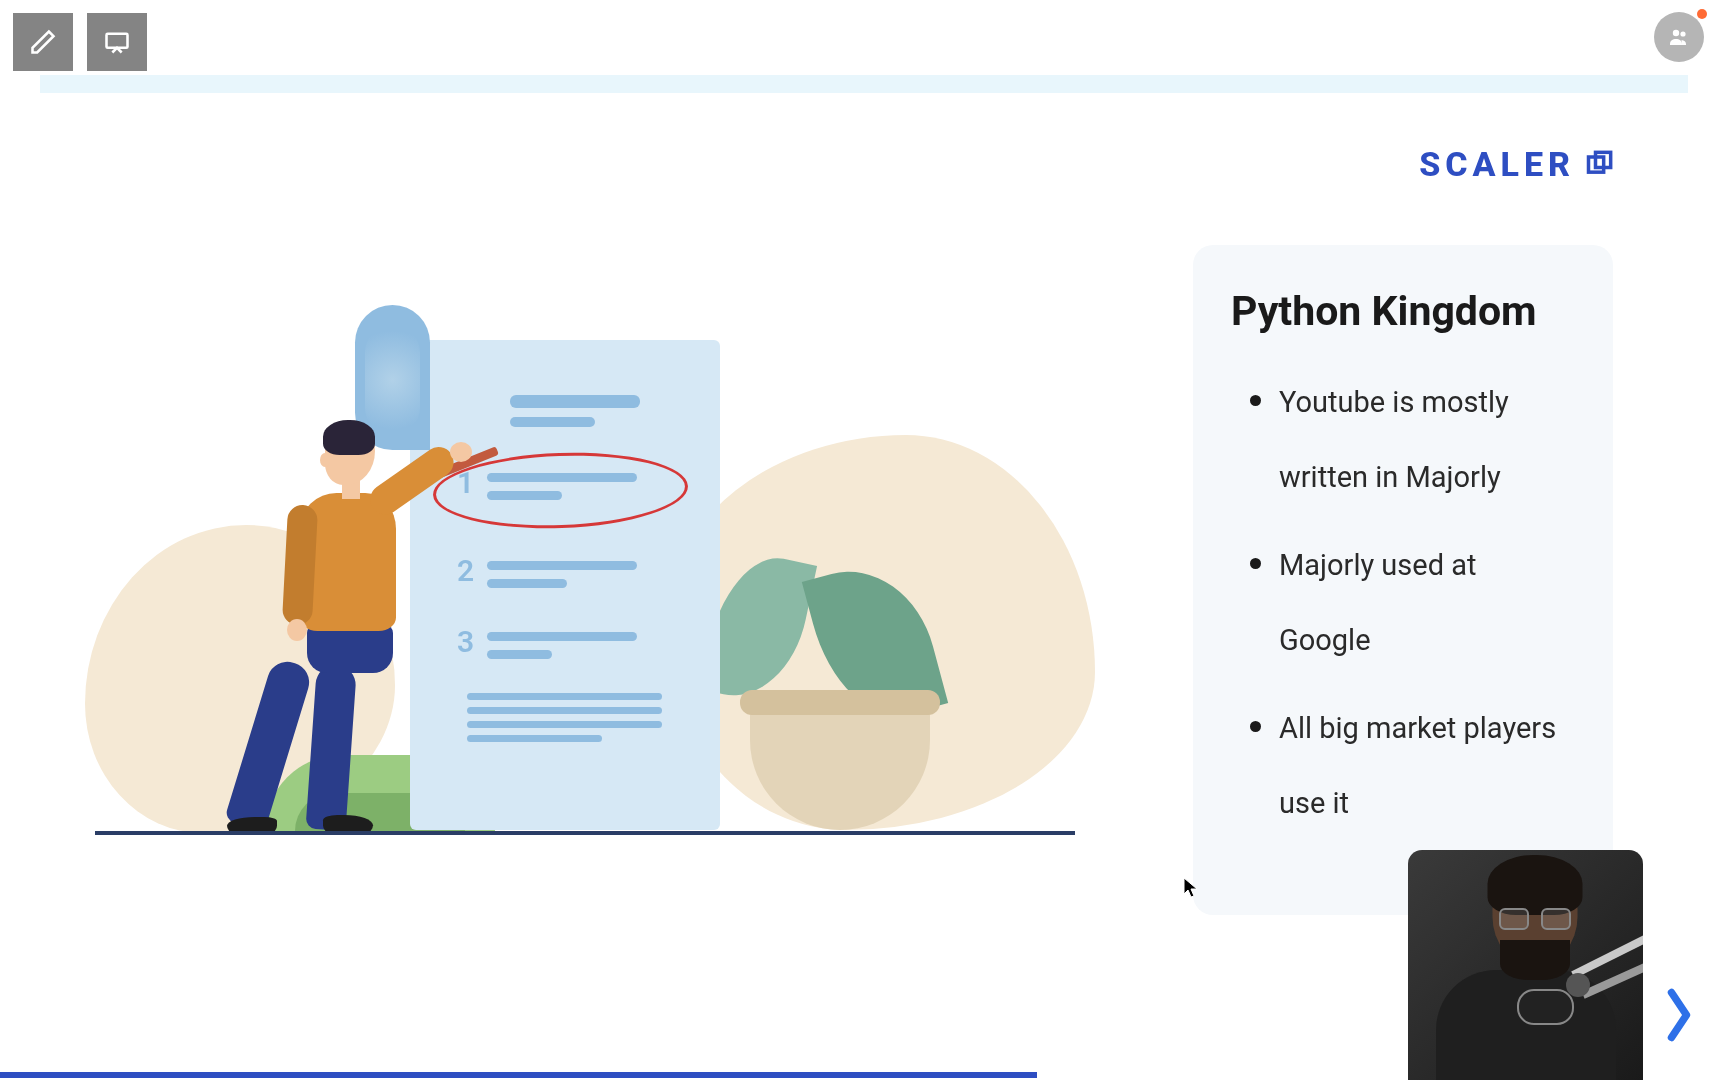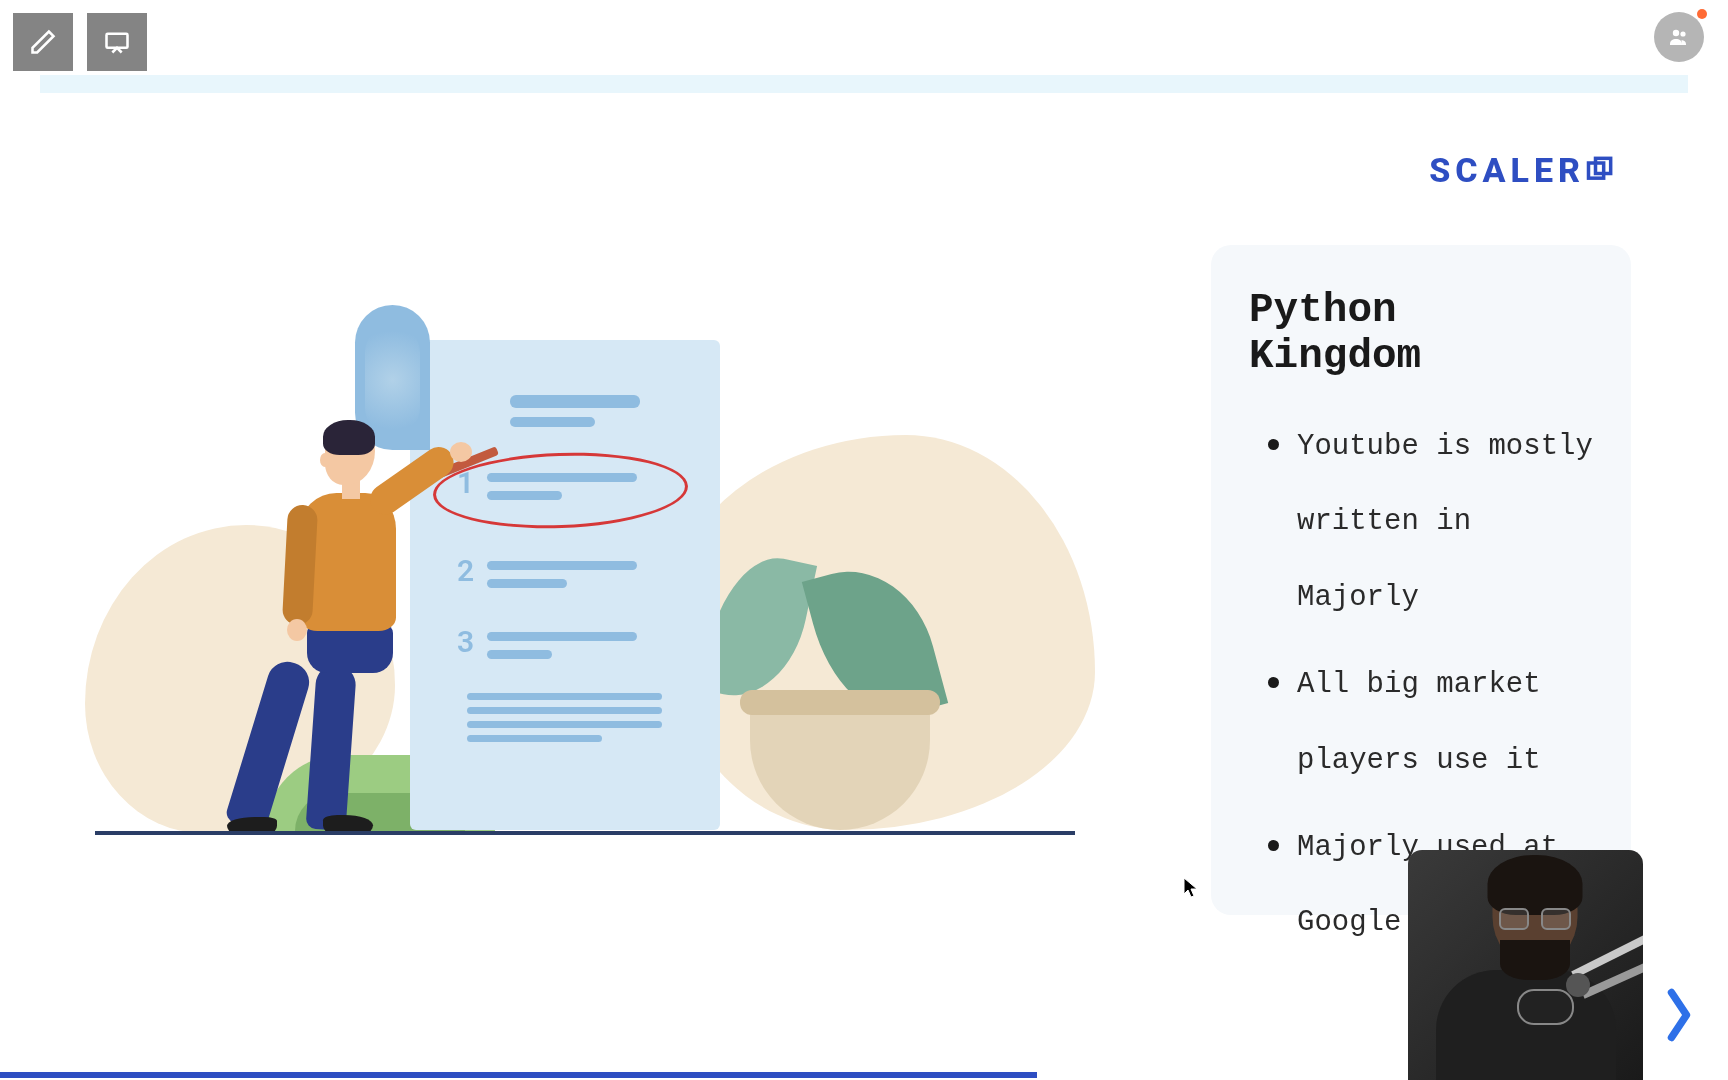--- a/index.html
+++ b/index.html
@@ -70,46 +70,45 @@
     }
     .slide-area {
       position: absolute;
       top: 95px;
       left: 0;
       right: 0;
       bottom: 0;
     }
     .brand-logo {
       position: absolute;
-      top: 55px;
+      top: 49px;
       right: 115px;
       display: flex;
       align-items: center;
-      gap: 0;
+      gap: 10px;
     }
     .brand-text {
       font-size: 34px;
       font-weight: 800;
       letter-spacing: 5px;
       color: #2e4ec2;
     }
     .brand-icon {
       width: 28px;
       height: 28px;
     }
     .content-card {
       position: absolute;
       top: 150px;
-      right: 97px;
+      right: 115px;
       width: 420px;
       height: 670px;
       background: #f5f8fb;
       border-radius: 20px;
       padding: 42px 38px;
-      font-family: Liberation Mono, monospace;
     }
     .card-title {
       font-size: 41px;
       font-weight: 700;
       color: #1a1a1a;
       margin-bottom: 30px;
     }
     .card-list {
       list-style: none;
     }
@@ -595,22 +594,22 @@
     <svg class="brand-icon" viewBox="0 0 24 24">
       <rect x="3" y="6" width="13" height="13" fill="none" stroke="#2e4ec2" stroke-width="3"></rect>
       <rect x="9" y="2" width="13" height="13" fill="none" stroke="#2e4ec2" stroke-width="3"></rect>
     </svg>
   </div>
 
   <div class="content-card">
     <h2 class="card-title">Python Kingdom</h2>
     <ul class="card-list">
       <li>Youtube is mostly written in Majorly</li>
+      <li>Majorly used at Google</li>
       <li>All big market players use it</li>
-      <li>Majorly used at Google</li>
     </ul>
   </div>
 
   <div class="illustration">
     <div class="bg-blob-left"></div>
     <div class="bg-blob"></div>
 
     <div class="plant-leaf-2"></div>
     <div class="plant-leaf-1"></div>
     <div class="plant-pot"></div>

